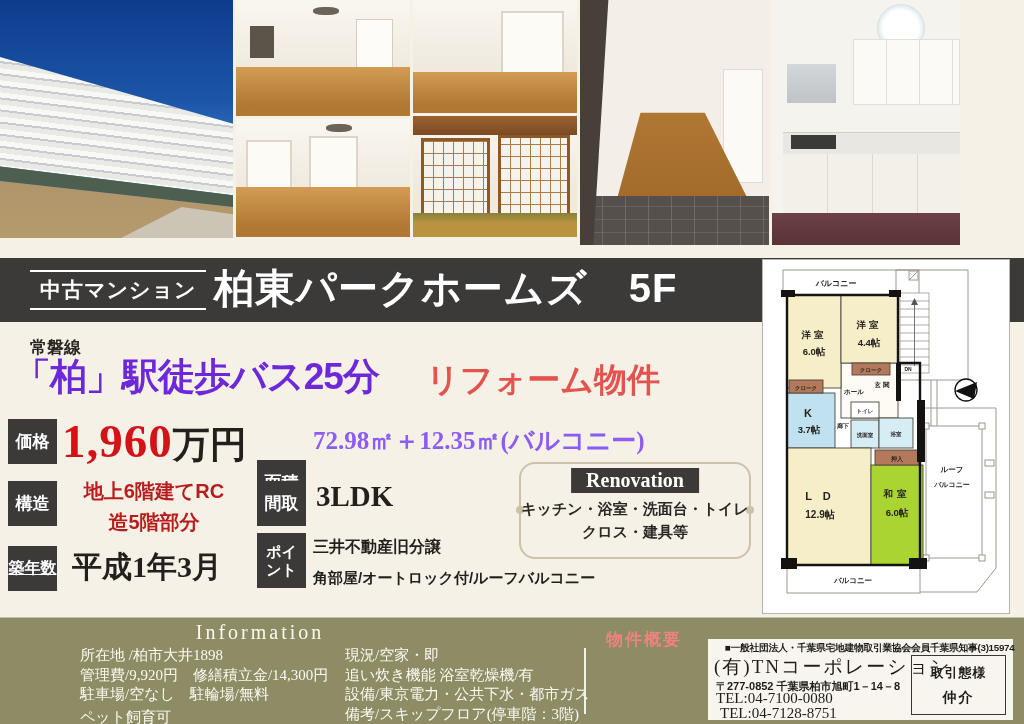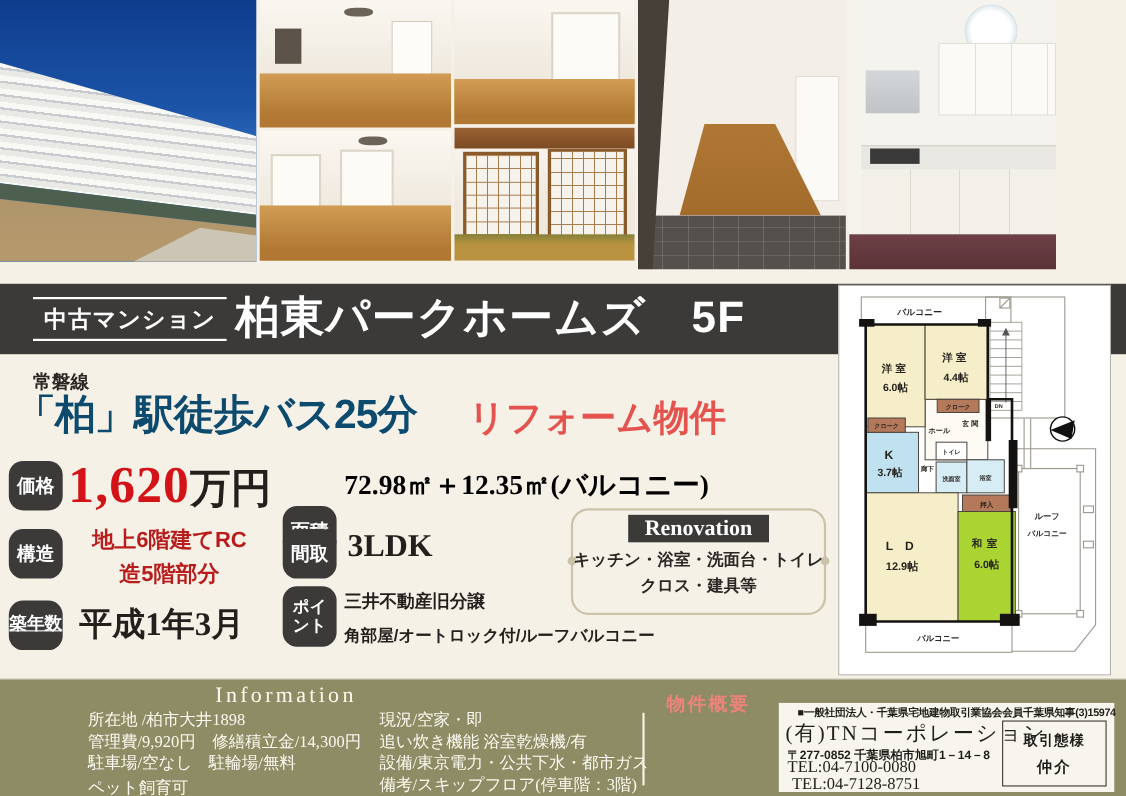--- a/index.html
+++ b/index.html
@@ -51,32 +51,32 @@
   #ph-kit .lower{left:6%;right:0;top:63%;height:24%;background:#f2f0e9;
      background-image:repeating-linear-gradient(90deg,transparent 0 44px,#ded9cd 44px 45px);}
   #ph-kit .kfloor{left:0;right:0;bottom:0;height:13%;background:linear-gradient(180deg,#6d4046,#5a3237);}
   
   .titlebar{left:0;top:258px;width:1024px;height:64px;background:#3b3a39;}
   .badge{left:30px;top:50%;transform:translateY(-50%);color:#fff;font-size:21px;font-weight:700;
      border-top:2px solid #fff;border-bottom:2px solid #fff;padding:4px 10px;letter-spacing:1px;}
   .bldg-title{left:214px;top:50%;transform:translateY(-53%);color:#fff;font-size:40px;font-weight:800;letter-spacing:1px;}
   
   .line-name{left:30px;top:336px;font-size:17px;font-weight:700;color:#2a2724;}
-  .catch-main{left:14px;top:352px;font-size:37px;font-weight:900;color:#0c4a6e;letter-spacing:-1px;}
+  .catch-main{left:14px;top:352px;font-size:37px;font-weight:900;color:#6d28d9;letter-spacing:-1px;}
   .catch-accent{left:426px;top:358px;font-size:33px;font-weight:900;color:#e4534e;}
   
   .speclabel{position:absolute;width:49px;background:#3b3a39;color:#fff;display:flex;flex-direction:column;
-     align-items:center;justify-content:center;font-weight:700;line-height:1.15;border-radius:13px;}
+     align-items:center;justify-content:center;font-weight:700;line-height:1.15;}
   .serif{font-family:"Liberation Serif",serif;}
   .price-val{left:62px;top:414px;display:flex;align-items:baseline;}
   .price-num{font-family:"Liberation Serif",serif;font-size:47px;font-weight:700;color:#d31317;letter-spacing:1px;}
   .price-unit{font-size:37px;font-weight:800;color:#221f1c;}
   .struct-val{left:58px;top:476px;width:192px;text-align:center;font-size:20px;font-weight:800;color:#b91c1c;line-height:31px;}
   .age-val{left:72px;top:547px;font-size:30px;font-weight:700;color:#221f1c;}
-  .area-val{left:313px;top:424px;font-size:25px;font-weight:700;color:#000000;}
+  .area-val{left:313px;top:424px;font-size:25px;font-weight:700;color:#8b5cf6;}
   .layout-val{left:316px;top:480px;font-size:29px;font-weight:700;color:#221f1c;}
   .point1{left:313px;top:537px;font-size:16px;font-weight:700;color:#221f1c;}
   .point2{left:313px;top:569px;font-size:15px;font-weight:700;color:#221f1c;}
   
   .reno{left:519px;top:462px;width:228px;height:93px;border:2px solid #cbc2a9;border-radius:16px;}
   .reno .dot{position:absolute;width:8px;height:8px;border-radius:50%;background:#cbc2a9;top:42px;}
   .reno-label{position:absolute;left:50%;transform:translateX(-50%);top:4px;background:#3b3a39;color:#fff;
      font-family:"Liberation Serif",serif;font-size:20px;font-weight:700;padding:1px 15px;}
   .reno-l1{position:absolute;left:0;width:100%;text-align:center;top:36px;font-size:15px;font-weight:800;color:#2a2724;}
   .reno-l2{position:absolute;left:0;width:100%;text-align:center;top:59px;font-size:15px;font-weight:800;color:#2a2724;}
@@ -160,21 +160,21 @@
     <div class="abs badge">中古マンション</div>
     <div class="abs bldg-title">柏東パークホームズ　5F</div>
   </div>
 
   <div class="abs line-name">常磐線</div>
   <div class="abs catch-main">「柏」駅徒歩バス25分</div>
   <div class="abs catch-accent">リフォーム物件</div>
 
   <div class="speclabel" style="left:8px;top:419px;height:45px;font-size:17px;">価格</div>
   <div class="abs price-val">
-    <span class="price-num">1,620</span>
+    <span class="price-num">1,960</span>
     <span class="price-unit">万円</span>
   </div>
   <div class="speclabel" style="left:257px;top:419px;height:45px;font-size:17px;margin-top:41px;">面積</div>
   <div class="abs area-val serif">72.98㎡＋12.35㎡(バルコニー)</div>
 
   <div class="speclabel" style="left:8px;top:481px;height:45px;font-size:17px;">構造</div>
   <div class="abs struct-val">
     <div>地上6階建てRC</div>
     <div>造5階部分</div>
   </div>

